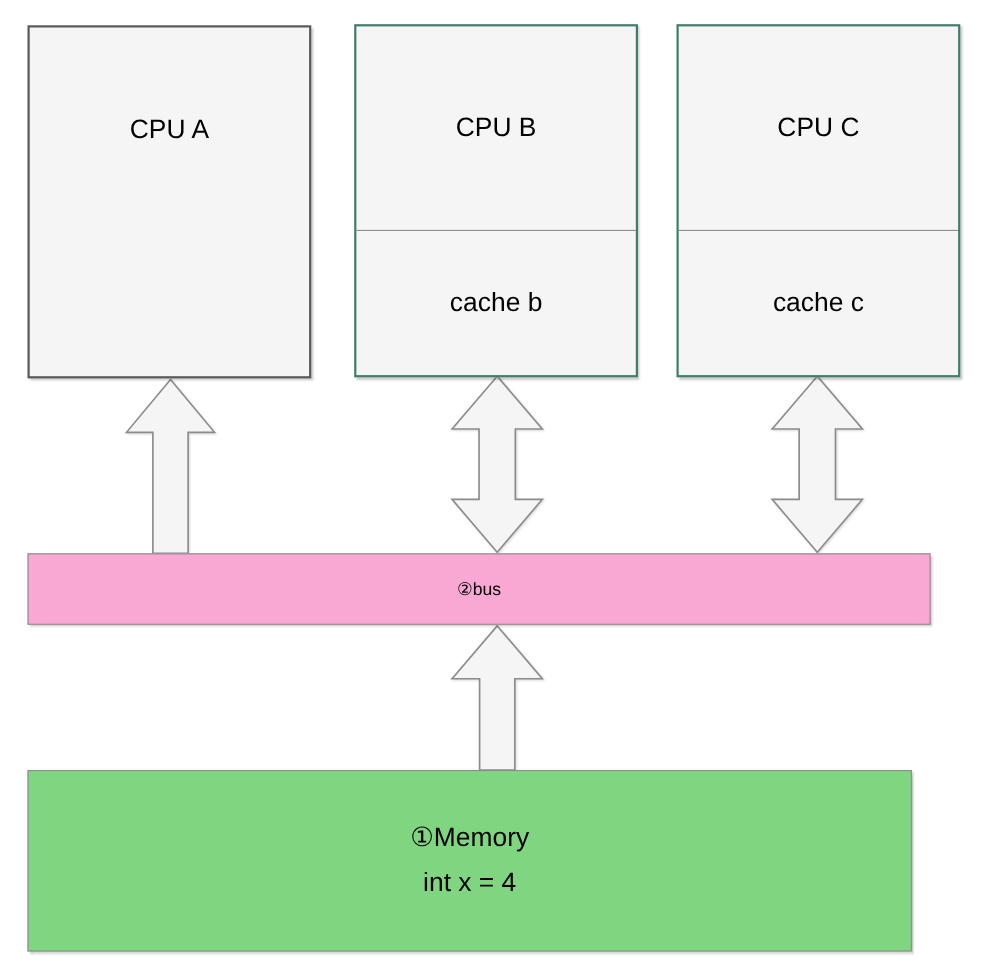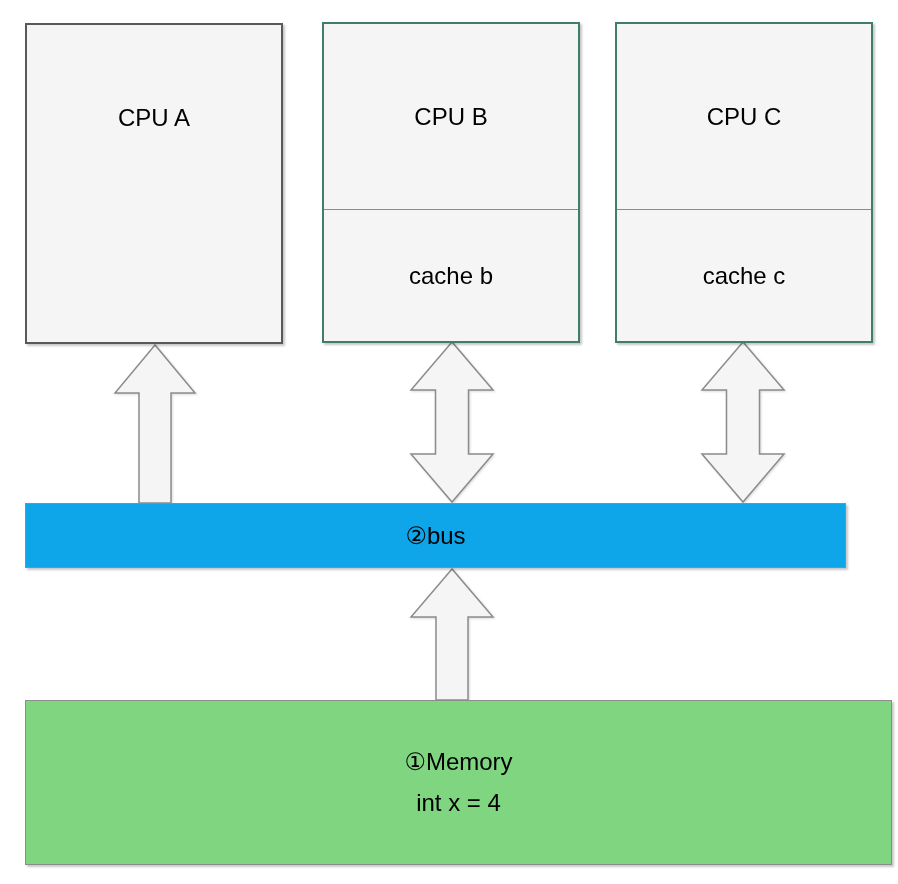--- a/index.html
+++ b/index.html
@@ -68,30 +68,30 @@
   .box-a .cache-section {
     border-top-color: var(--dark-border, #595959);
     background: var(--highlight-green, #80d580);
   }
   .bus-bar {
     left: 25px;
     top: 503px;
     width: 821px;
     height: 65px;
     border: 1.5px solid var(--gray-border, #8c8c8c);
-    background: #0ea5e9;
+    background: #f9a8d4;
     align-items: center;
     justify-content: center;
     display: flex;
-    font-size: 24px;
+    font-size: 16px;
   }
   .memory-box {
     left: 25px;
     top: 700px;
-    width: 867px;
+    width: 804px;
     height: 165px;
     border: 1.5px solid var(--gray-border, #8c8c8c);
     background: var(--highlight-green, #80d580);
     align-items: center;
     justify-content: center;
     font-size: 24px;
     line-height: 1.7;
     text-align: right;
   }
 </style>

